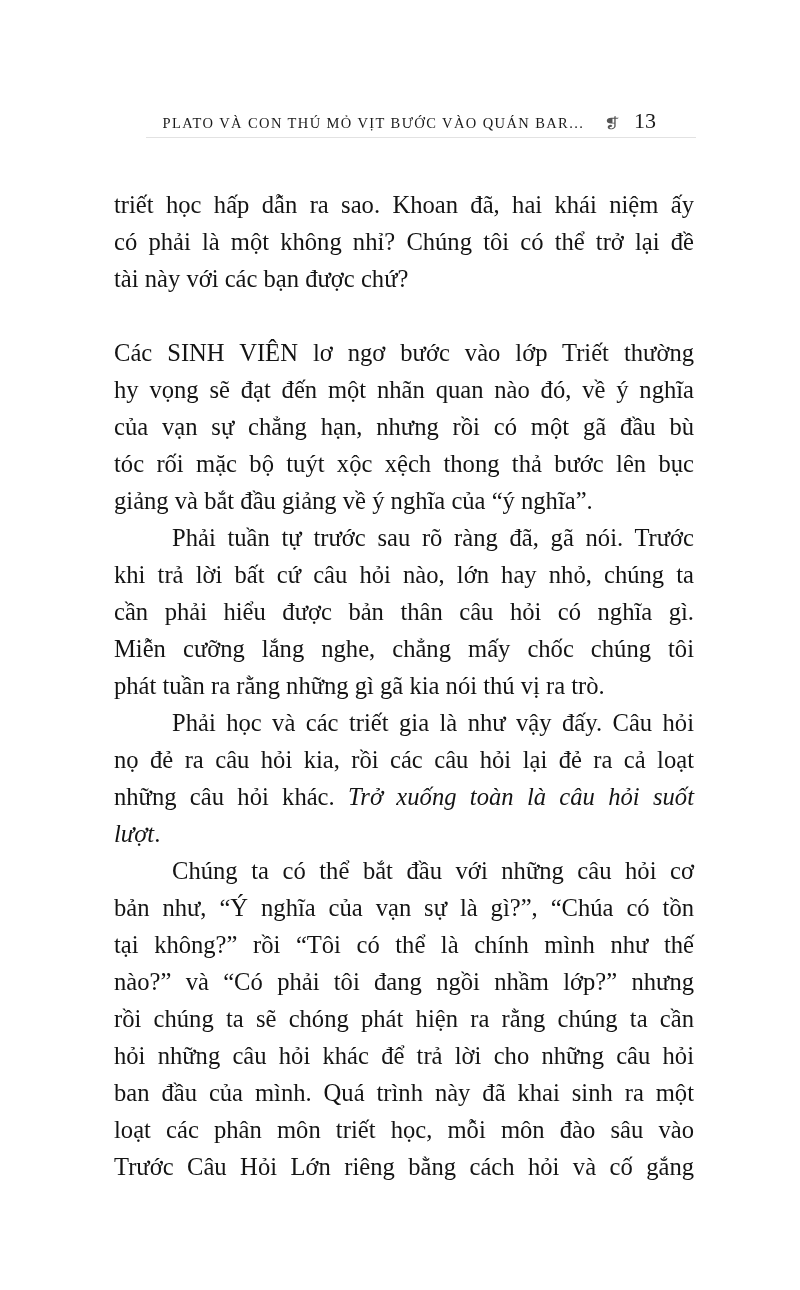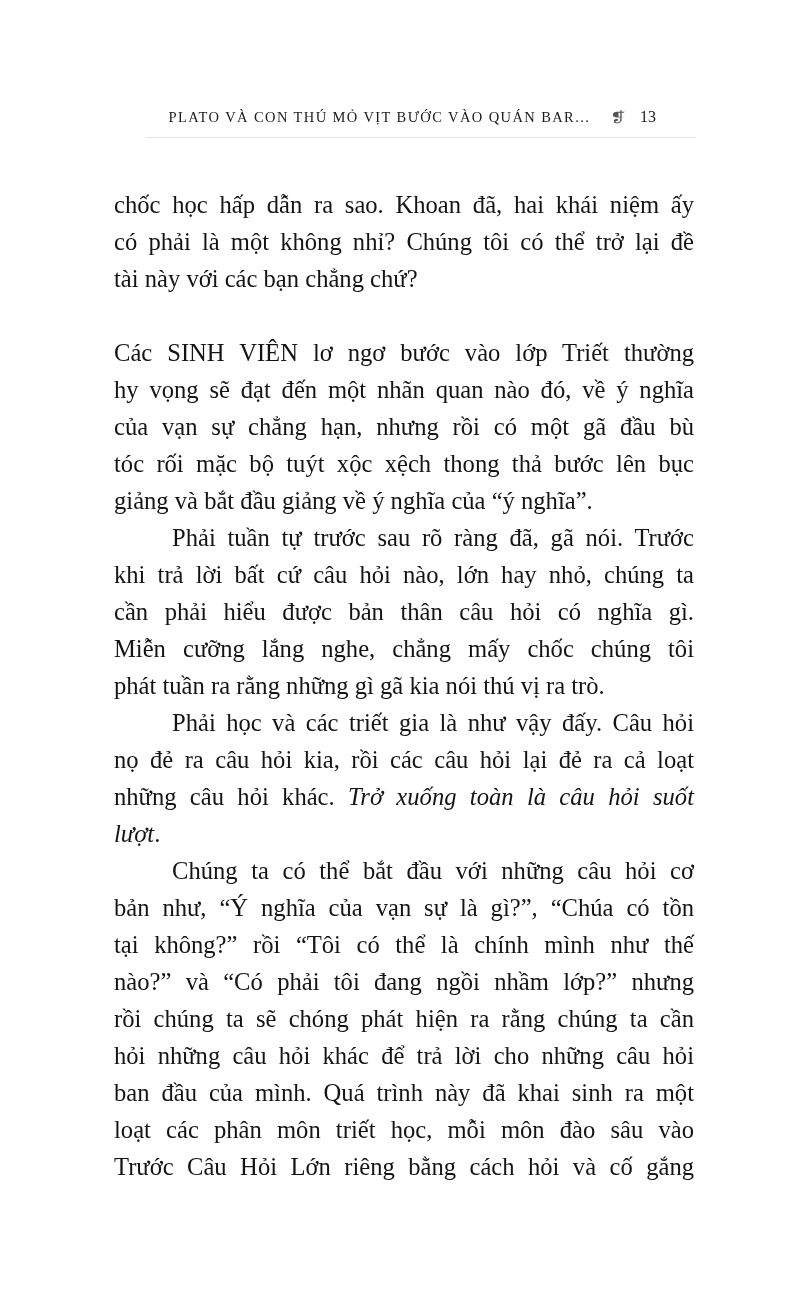--- a/index.html
+++ b/index.html
@@ -5,21 +5,21 @@
   html, body { margin:0; padding:0; background:#ffffff; }
   body { width:800px; height:1290px; position:relative; overflow:hidden; }
   .page { position:absolute; left:0; top:0; width:800px; height:1028px; background:#ffffff; }
   .running-head {
     position:absolute; left:146px; top:108px; width:510px; height:28px;
     display:flex; align-items:baseline; justify-content:flex-end;
     font-family:"Liberation Serif", serif; color:#1a1a1a;
   }
   .rh-title { font-size:14.5px; letter-spacing:1.4px; white-space:nowrap; margin-right:22px; }
   .rh-ornament { font-size:14px; color:#555; margin-right:16px; display:inline-block; transform:scaleX(1.4); }
-  .rh-page { font-size:16px; }
+  .rh-page { font-size:22px; }
   .rule { position:absolute; left:146px; top:137px; width:550px; height:1px; background:#e2e2e2; }
   .body-text {
     position:absolute; left:114px; top:186px; width:580px;
     font-family:"Liberation Serif", serif; font-size:24.6px; line-height:37px; color:#141414;
   }
   .body-text p { margin:0; text-align:justify; text-align-last:left; }
   .body-text p.gap { margin-top:37px; }
   .line { display:block; text-align:justify; text-align-last:justify; white-space:nowrap; }
   .line.last { text-align-last:left; }
   em { font-style:italic; }
@@ -32,23 +32,23 @@
   <div class="running-head">
     <span class="rh-title">PLATO VÀ CON THÚ MỎ VỊT BƯỚC VÀO QUÁN BAR...</span>
     <span class="rh-ornament">❡</span>
     <span class="rh-page">13</span>
   </div>
   <div class="rule"></div>
 
   <div class="body-text">
 
     <p>
-      <span class="line">chốc học hấp dẫn ra sao. Khoan đã, hai khái niệm ấy</span>
+      <span class="line">triết học hấp dẫn ra sao. Khoan đã, hai khái niệm ấy</span>
       <span class="line">có phải là một không nhỉ? Chúng tôi có thể trở lại đề</span>
-      <span class="line last">tài này với các bạn chẳng chứ?</span>
+      <span class="line last">tài này với các bạn được chứ?</span>
     </p>
 
     <p class="gap">
       <span class="line">Các SINH VIÊN lơ ngơ bước vào lớp Triết thường</span>
       <span class="line">hy vọng sẽ đạt đến một nhãn quan nào đó, về ý nghĩa</span>
       <span class="line">của vạn sự chẳng hạn, nhưng rồi có một gã đầu bù</span>
       <span class="line">tóc rối mặc bộ tuýt xộc xệch thong thả bước lên bục</span>
       <span class="line last">giảng và bắt đầu giảng về ý nghĩa của “ý nghĩa”.</span>
     </p>
 

